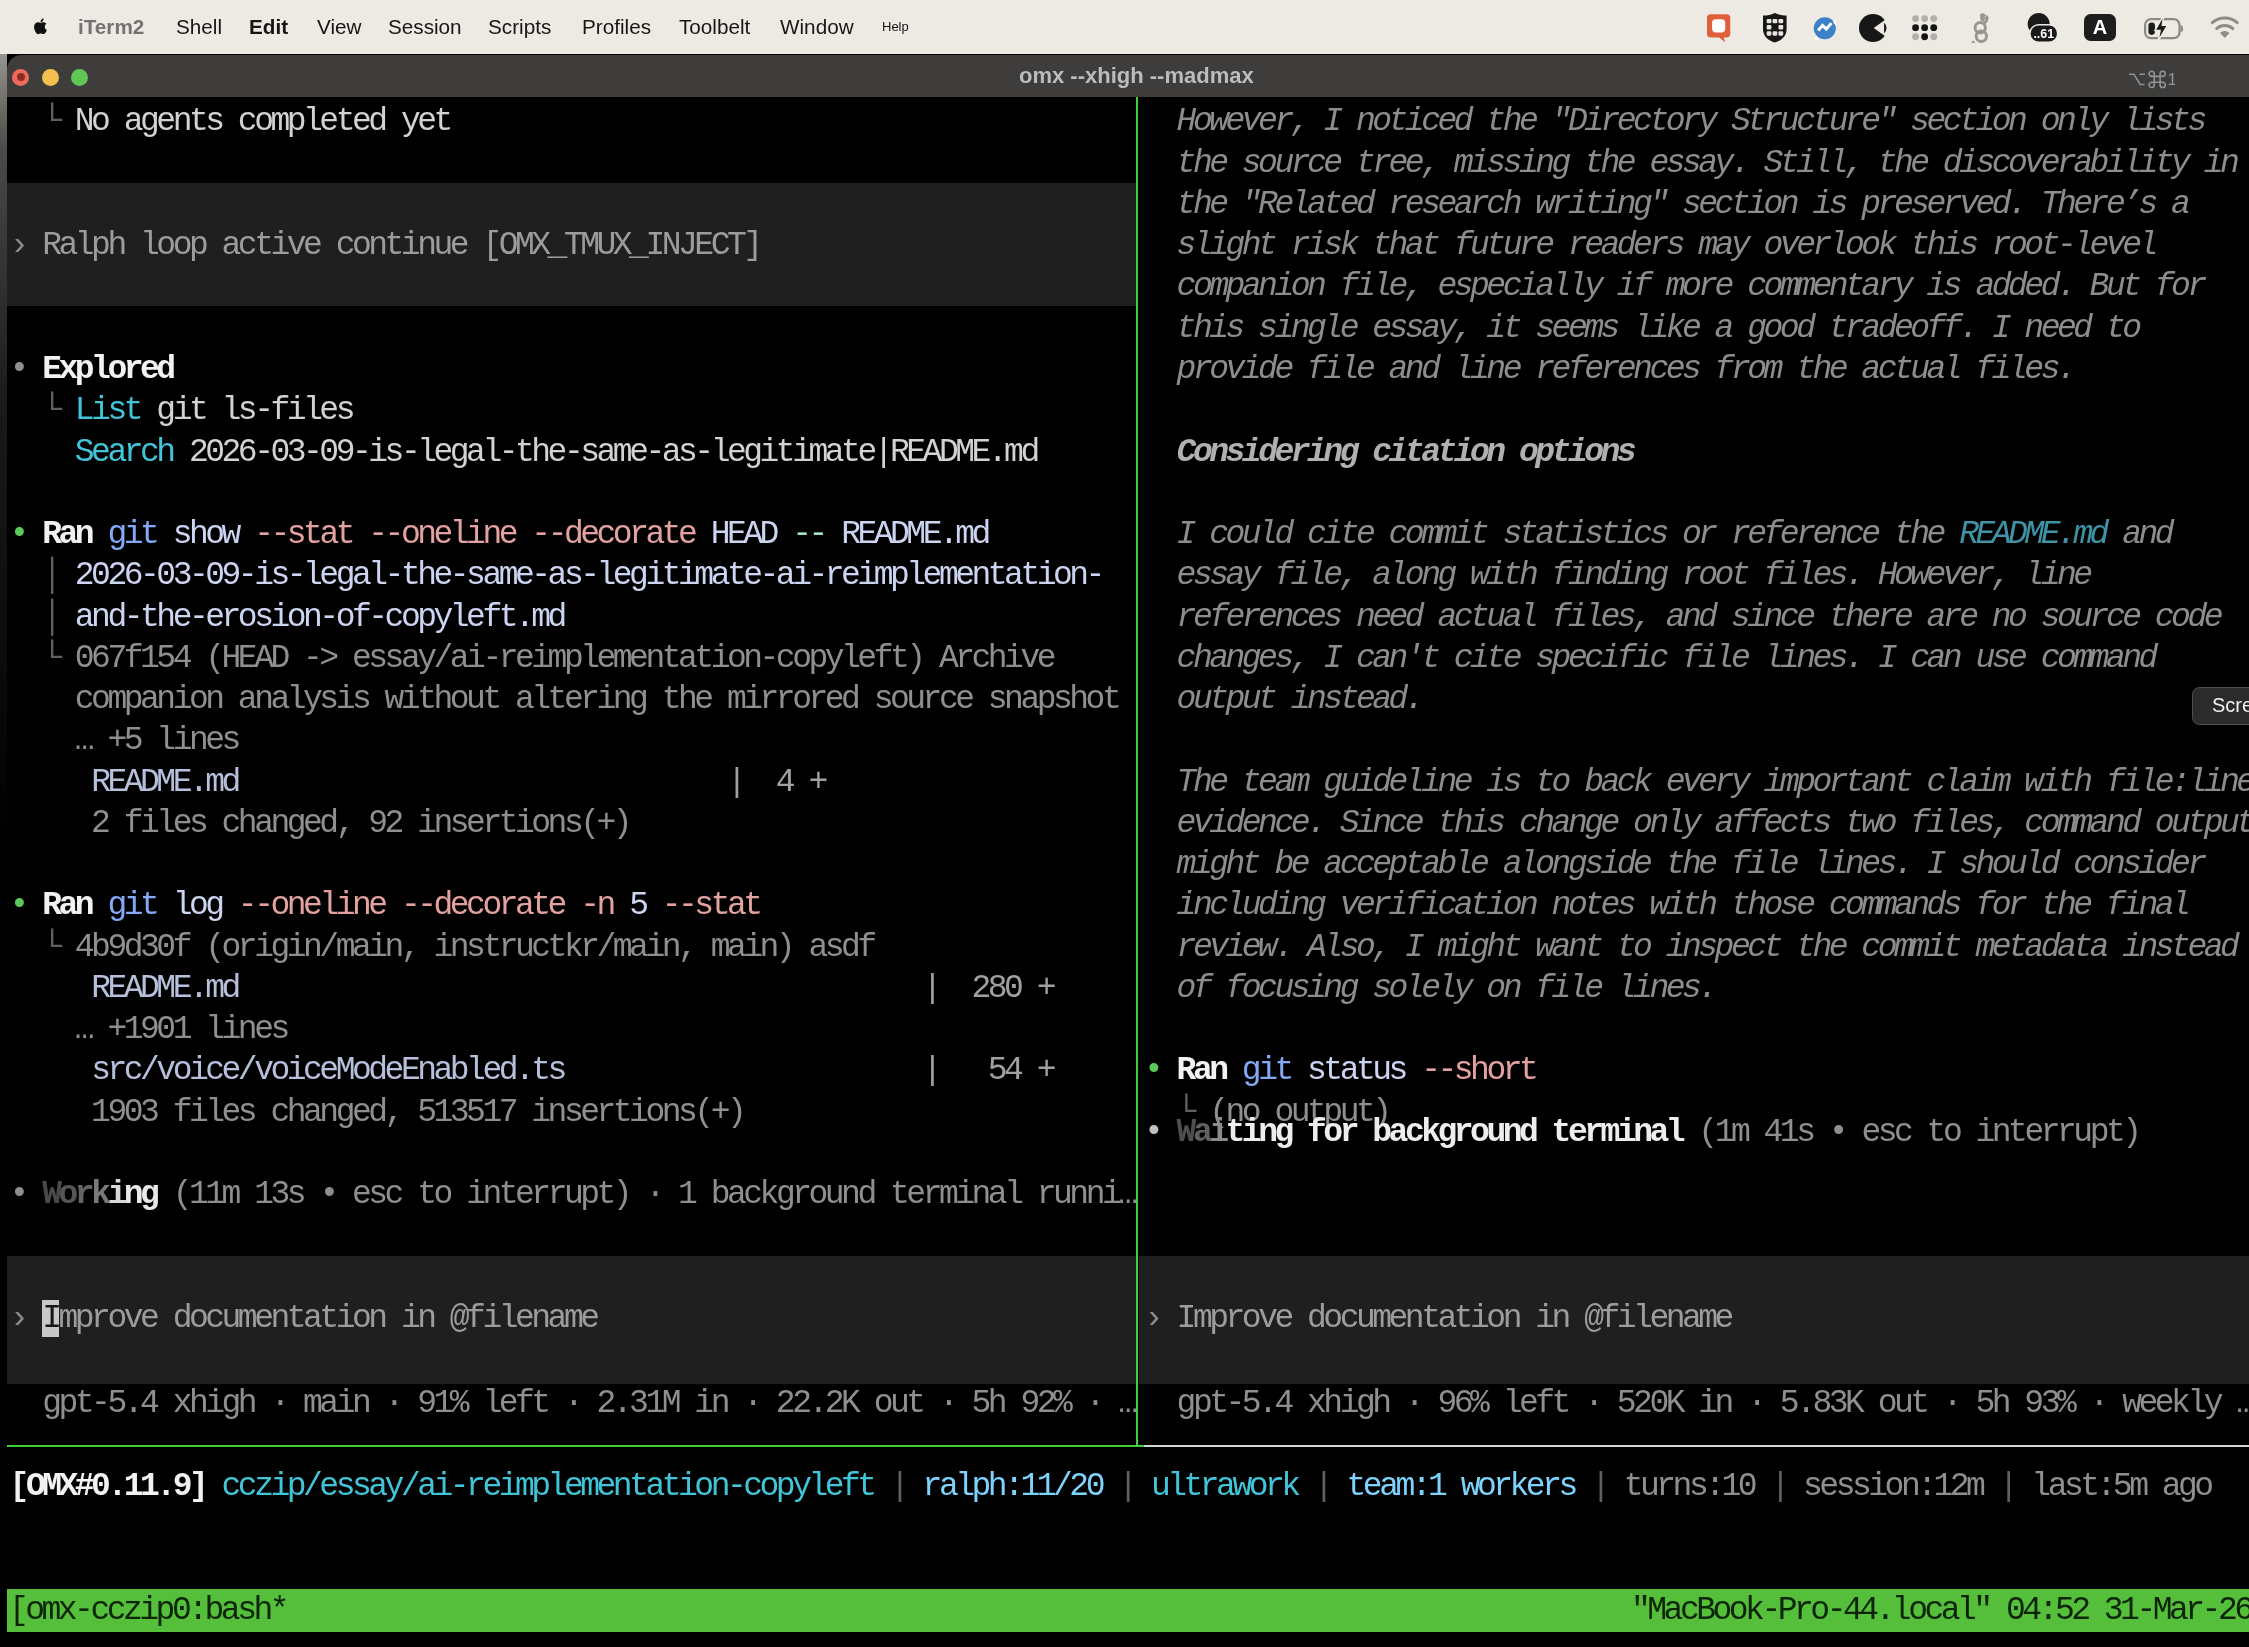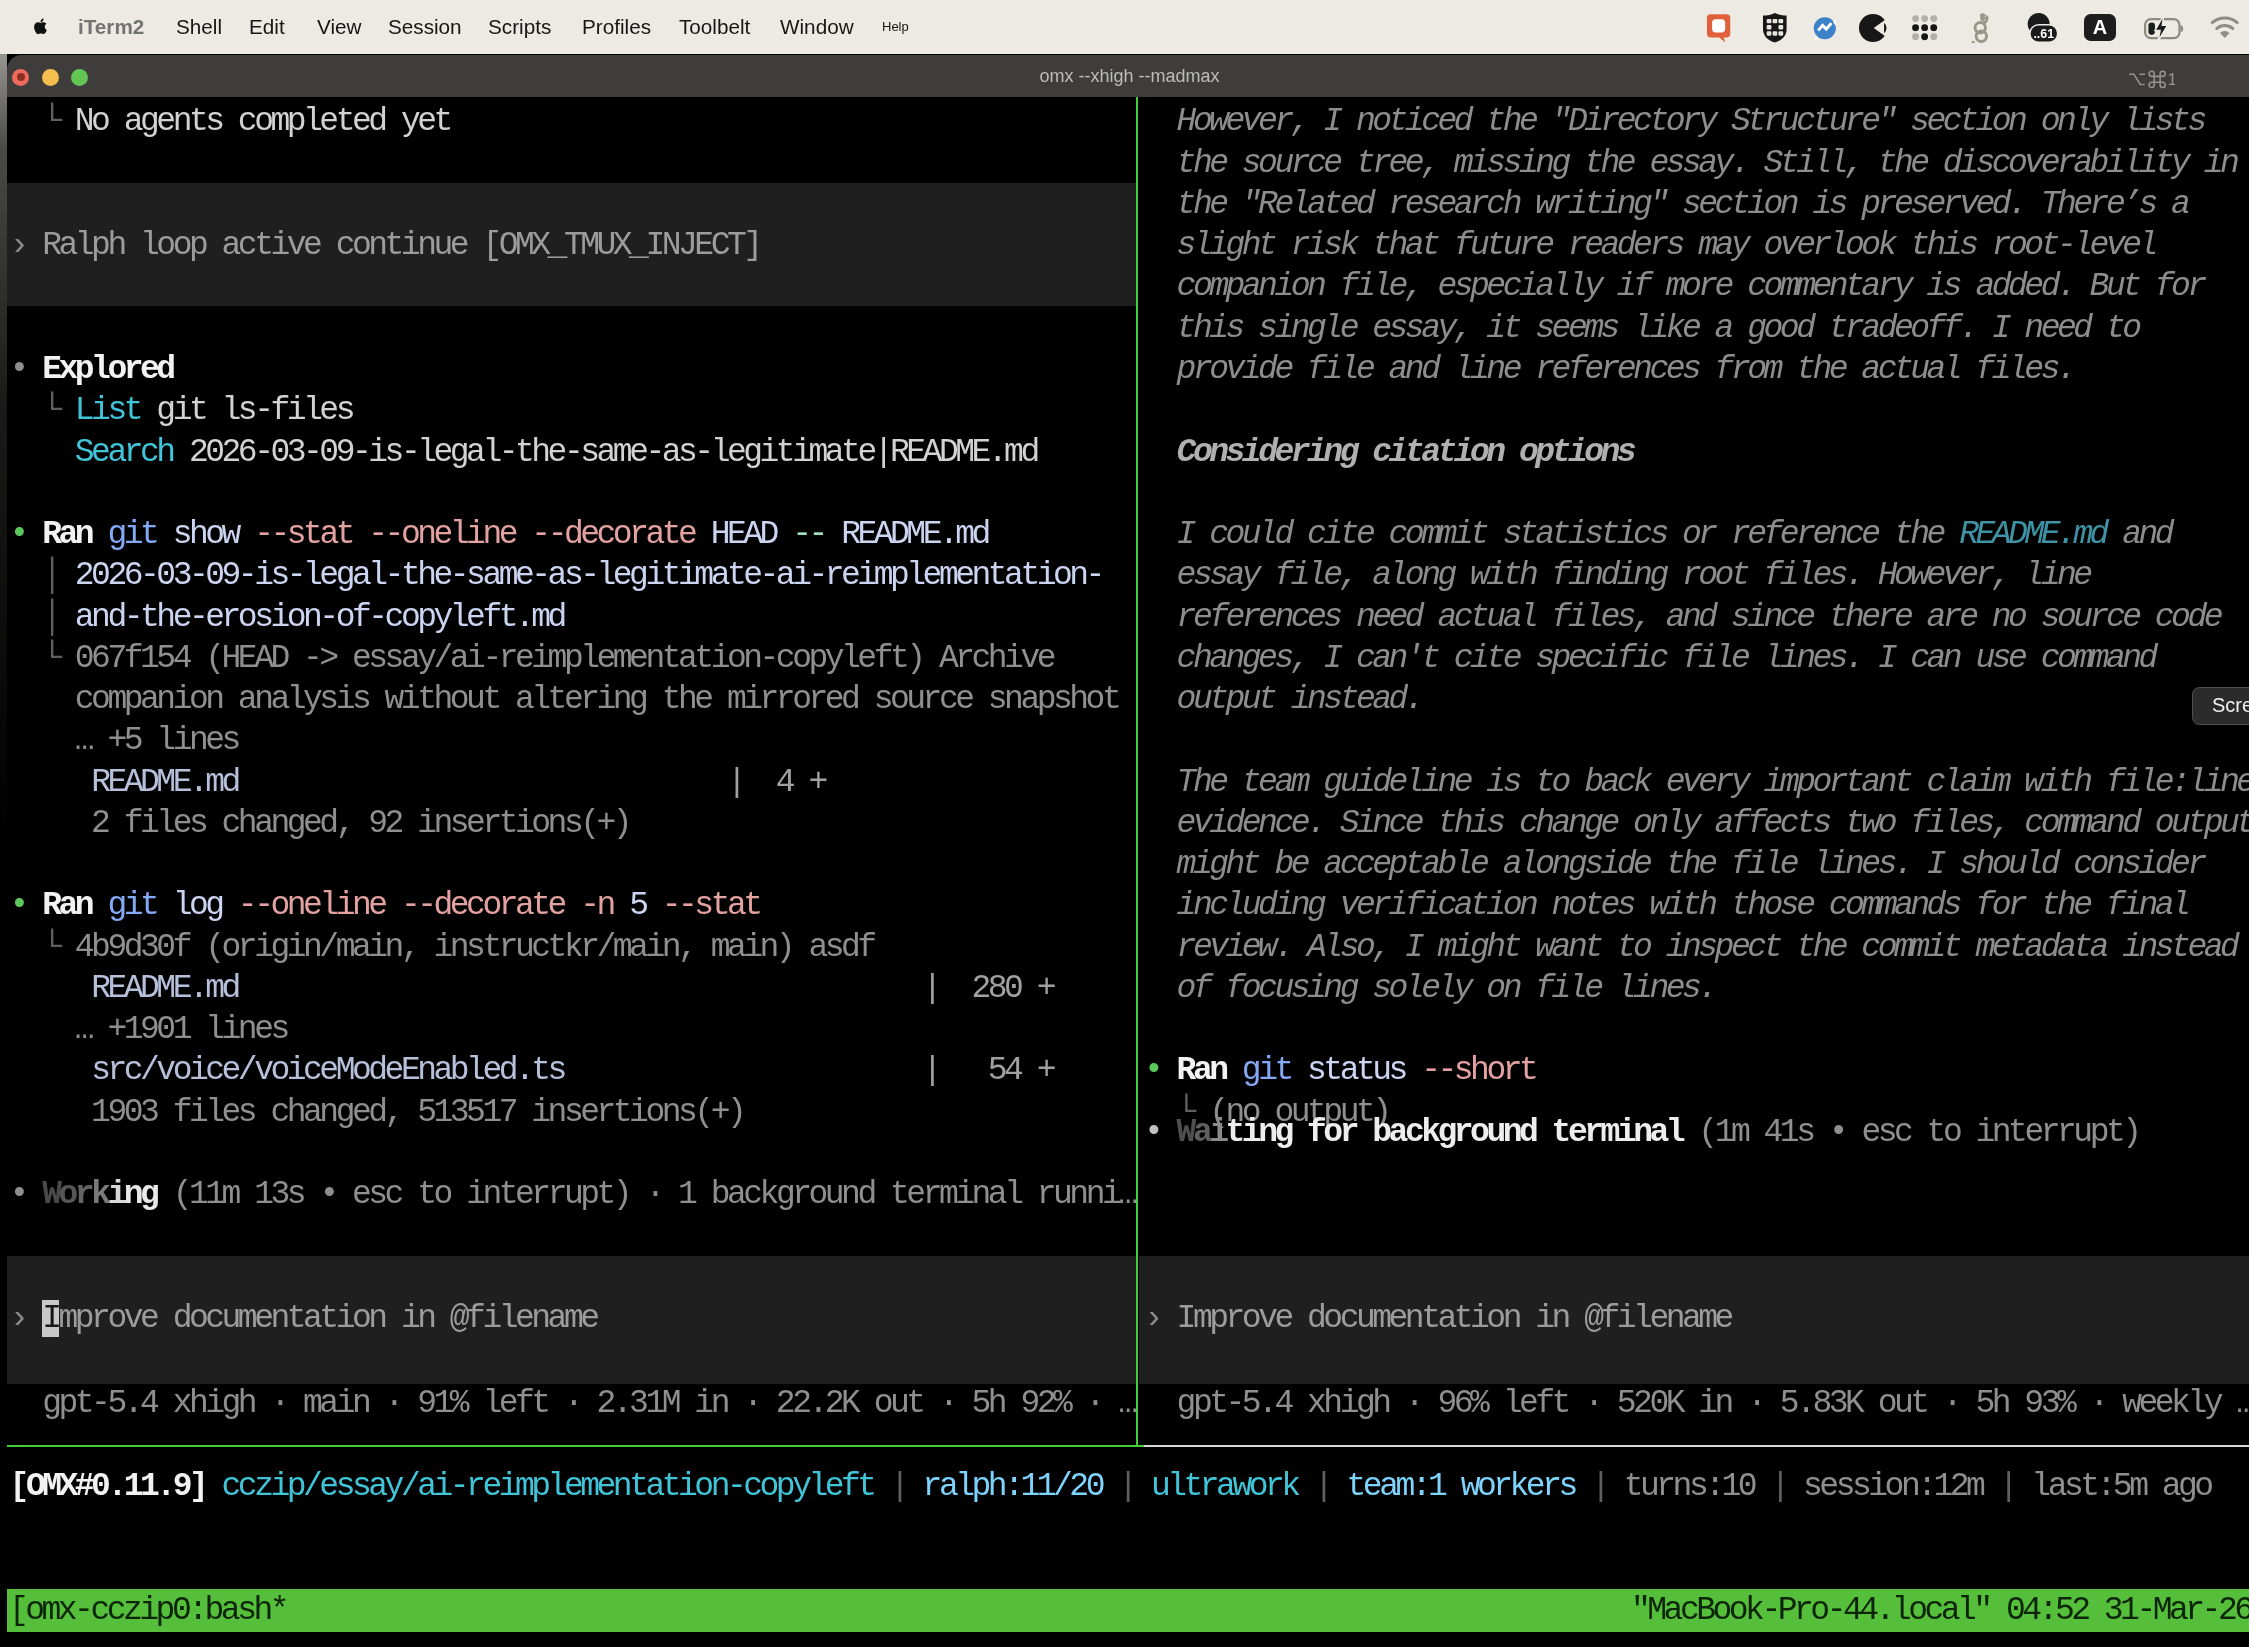--- a/index.html
+++ b/index.html
@@ -26,21 +26,21 @@
 .tealdim{font-style:italic;color:#3e93a6}
 .box{position:absolute;background:#1f1f1f}
 .cur{background:#c8c8c8;color:#161616}
 </style></head><body>
 <div style="position:absolute;left:0;top:0;width:2250px;height:54px;background:#edeae3"></div>
 <svg class="s" style="left:32px;top:15.5px" width="17" height="20.7" viewBox="0 0 24 24" fill="#111111">
 <path d="M16.365 1.43c0 1.14-.493 2.27-1.177 3.08-.744.9-1.99 1.57-2.987 1.57-.12 0-.23-.02-.3-.03-.01-.06-.04-.22-.04-.39 0-1.15.572-2.27 1.206-2.98.804-.94 2.142-1.64 3.248-1.68.03.13.05.28.05.43zm4.565 15.71c-.03.07-.463 1.58-1.518 3.12-.945 1.34-1.94 2.71-3.43 2.71-1.517 0-1.9-.88-3.63-.88-1.698 0-2.302.91-3.67.91-1.377 0-2.332-1.26-3.428-2.8-1.287-1.82-2.323-4.63-2.323-7.28 0-4.28 2.797-6.55 5.552-6.55 1.448 0 2.675.95 3.6.95.865 0 2.222-1.01 3.902-1.01.613 0 2.886.06 4.374 2.19-.13.09-2.383 1.37-2.383 4.19 0 3.26 2.854 4.42 2.955 4.45z"></path>
   </svg>
 <div class="s" style="left:78px;top:0;height:44px;line-height:54px;font-size:20.7px;font-weight:700;color:#737373">iTerm2</div>
 <div class="s" style="left:176px;top:0;height:54px;line-height:54px;font-size:20.7px;font-weight:400;color:#161616">Shell</div>
-<div class="s" style="left:249px;top:0;height:54px;line-height:54px;font-size:20.7px;font-weight:400;color:#161616">Edit</div>
+<div class="s" style="left:249px;top:0;height:54px;line-height:54px;font-size:20.7px;font-weight:700;color:#161616">Edit</div>
 <div class="s" style="left:317px;top:0;height:54px;line-height:54px;font-size:20.7px;font-weight:400;color:#161616">View</div>
 <div class="s" style="left:388px;top:0;height:54px;line-height:54px;font-size:20.7px;font-weight:400;color:#161616">Session</div>
 <div class="s" style="left:488px;top:0;height:54px;line-height:54px;font-size:20.7px;font-weight:400;color:#161616">Scripts</div>
 <div class="s" style="left:582px;top:0;height:54px;line-height:54px;font-size:20.7px;font-weight:400;color:#161616">Profiles</div>
 <div class="s" style="left:679px;top:0;height:54px;line-height:54px;font-size:20.7px;font-weight:400;color:#161616">Toolbelt</div>
 <div class="s" style="left:780px;top:0;height:54px;line-height:54px;font-size:20.7px;font-weight:400;color:#161616">Window</div>
 <div class="s" style="left:882px;top:0;height:42px;line-height:54px;font-size:13px;font-weight:400;color:#161616">Help</div>
 <svg class="s" style="left:1707px;top:14px" width="24" height="29.5" viewBox="0 0 33 40">
 <path fill="#e0603c" d="M5 0h22a5 5 0 0 1 5 5v22a5 5 0 0 1-5 5h-4l2 7-8-7H5a5 5 0 0 1-5-5V5a5 5 0 0 1 5-5z"></path>
 <rect x="7" y="7" width="18" height="18" rx="5" fill="#ffffff"></rect>
@@ -106,21 +106,21 @@
       <path d="M9 17a17 17 0 0 1 22 0"></path>
     </g>
 <path d="M20 30l-6.5-7a9.5 9.5 0 0 1 13 0z" fill="#908c84"></path>
   </svg>
 <div style="position:absolute;left:0;top:54px;width:6.6px;height:1594px;background:linear-gradient(#96948e,#4a4a46 6%,#1a1a18 22%,#000 50%)"></div>
 <div style="position:absolute;left:6.6px;top:55px;width:2243px;height:42px;background:#3e3d3c;border-radius:14.8px 0 0 0"></div>
 <div class="s" style="left:12px;top:69px;width:17px;height:17px;border-radius:50%;background:#ee6a5f"></div>
 <div class="s" style="left:42px;top:69px;width:17px;height:17px;border-radius:50%;background:#f5bf4f"></div>
 <div class="s" style="left:71px;top:69px;width:17px;height:17px;border-radius:50%;background:#62c654"></div>
 <div class="s" style="left:16.6px;top:73px;width:8px;height:8px;border-radius:50%;background:#8c2d24"></div>
-<div class="s" style="left:1019px;top:55px;width:221px;height:42px;line-height:42px;font-size:18px;font-weight:normal;color:#bcbcbc;text-align:center">omx --xhigh --madmax</div>
+<div class="s" style="left:1019px;top:55px;width:221px;height:42px;line-height:42px;font-size:22px;font-weight:bold;color:#bcbcbc;text-align:center">omx --xhigh --madmax</div>
 <svg class="s" style="left:2129px;top:69px" width="46" height="20.7" viewBox="0 0 62 28">
 <g stroke="#939393" stroke-width="2.1" fill="none">
 <path d="M0 7h6.5L15 21h6M14 7h7.5"></path>
 <g transform="translate(26,2)">
 <path d="M8 8h8M8 16h8M8 8v8M16 8v8"></path>
 <path d="M8 8V4.5A3.5 3.5 0 1 0 4.5 8H8z"></path>
 <path d="M16 8V4.5A3.5 3.5 0 1 1 19.5 8H16z"></path>
 <path d="M8 16v3.5A3.5 3.5 0 1 1 4.5 16H8z"></path>
 <path d="M16 16v3.5a3.5 3.5 0 1 0 3.5-3.5H16z"></path>
 </g>

